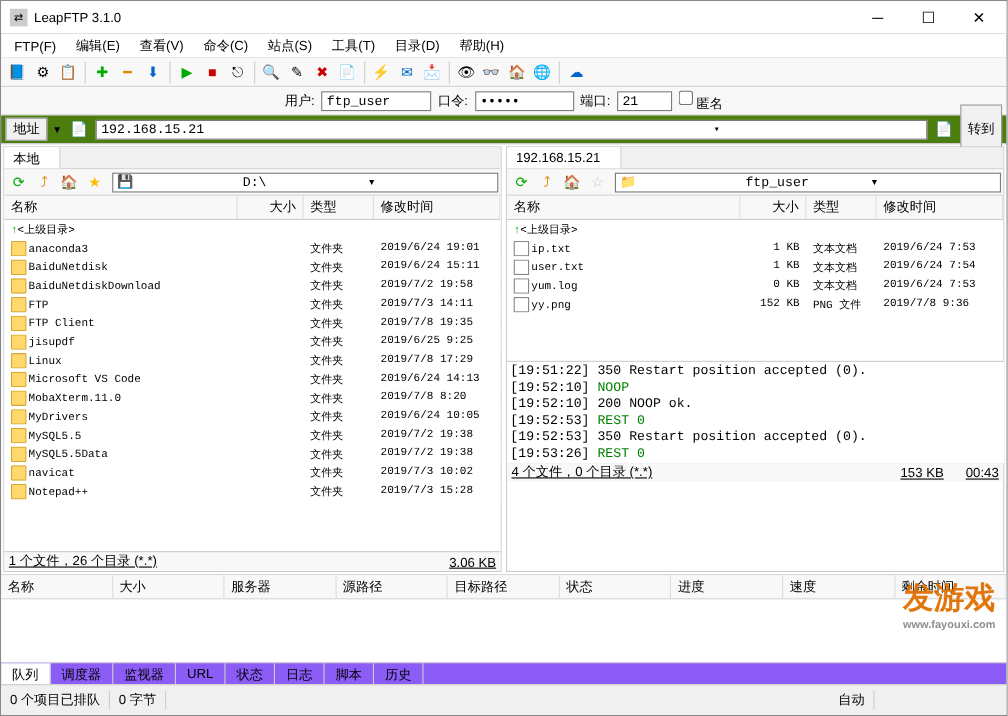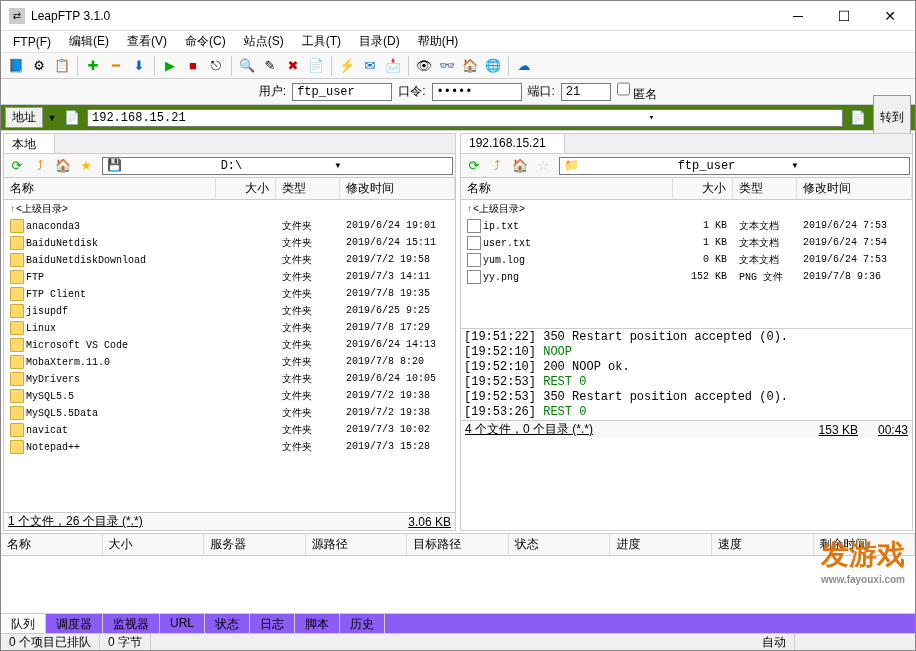--- a/index.html
+++ b/index.html
@@ -49,21 +49,21 @@
 .statusline { height: 18px; border-top: 1px solid #ccc; display: flex; align-items: center; font-size: 12px; padding: 0 4px; gap: 20px; background:#f8f8f8;text-decoration:underline; }
 .statusline .seg{ }
 .statusline .seg.r{ margin-left:auto; }
 .queuearea { height: 100px; border-top: 1px solid #ccc; display: flex; flex-direction: column; }
 .queue-header { display: flex; background: #f8f8f8; border-bottom: 1px solid #ccc; }
 .queue-header .qcol { padding: 2px 6px; border-right: 1px solid #ddd; font-size: 12px; flex:1; }
 .queue-body { flex: 1; background: #fff; position:relative; }
 .queue-tabs { height: 20px; border-top: 1px solid #ccc; display: flex; background:#8b5cf6; }
 .queue-tabs .qtab { padding: 2px 10px; border-right: 1px solid #ccc; font-size: 12px; cursor: pointer; }
 .queue-tabs .qtab.active { background: #fff; }
-.bottomstatus { height: 17px; border-top: 1px solid #ccc; display: flex; align-items: center; font-size: 12px; background:#f0f0f0; }
+.bottomstatus { height: 28px; border-top: 1px solid #ccc; display: flex; align-items: center; font-size: 12px; background:#f0f0f0; }
 .bottomstatus .bseg { padding: 0 8px; border-right: 1px solid #ccc; }
 .bottomstatus .spacer{flex:1;border-right:1px solid #ccc;}
 .watermark { position: absolute; right: 10px; bottom: 28px; font-size: 18px; font-weight: bold; color: #d97500; opacity: 0.95; pointer-events: none; display:flex;align-items:baseline;gap:2px;}
 .watermark .big{font-size:28px;color:#e07000;}
 .watermark .url{font-size:10px;color:#888;display:block;}
 </style>
 </head>
 <body>
 
 <div class="titlebar">

